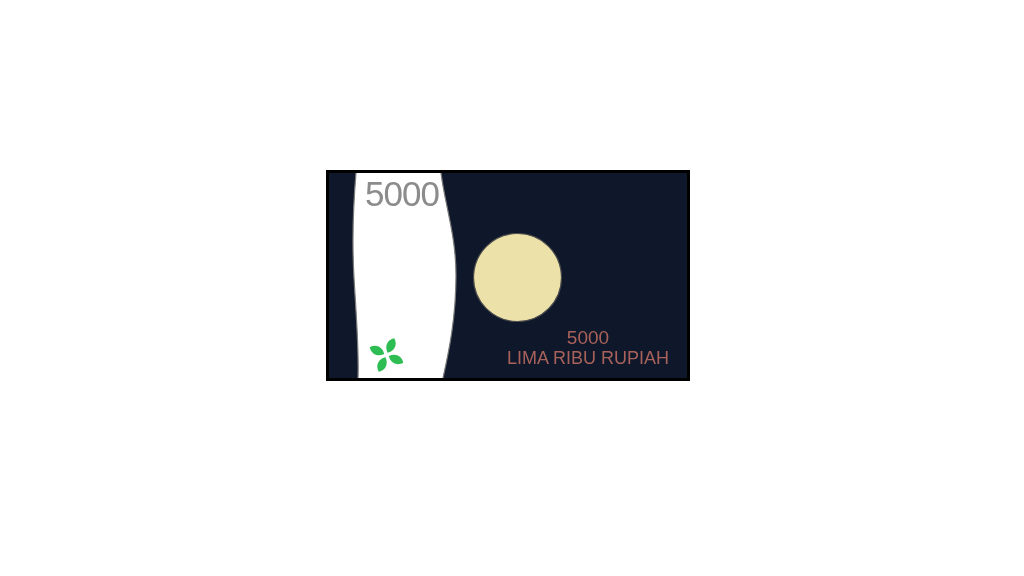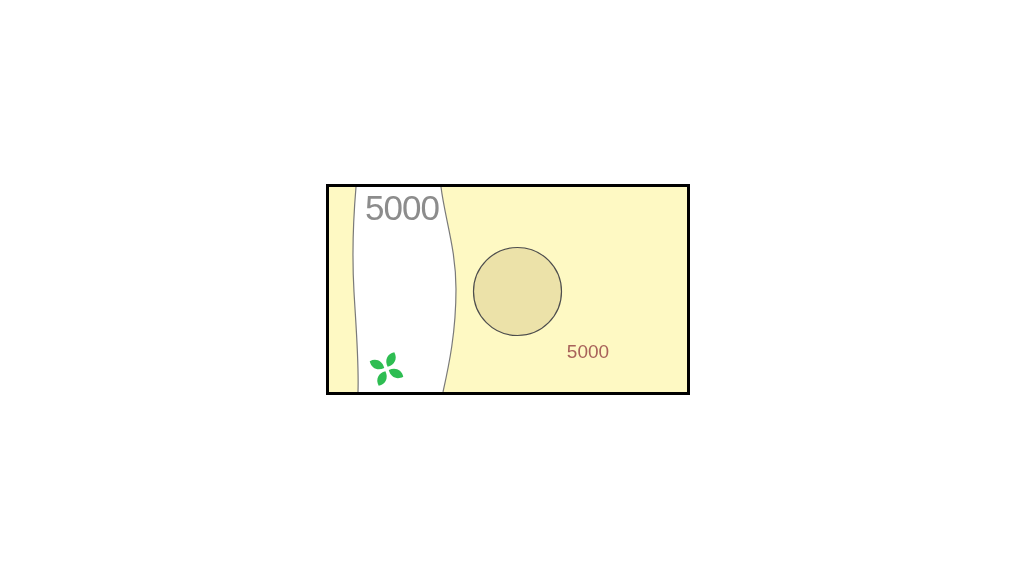--- a/index.html
+++ b/index.html
@@ -11,26 +11,26 @@
   .canvas {
     position: relative;
     width: 1024px;
     height: 576px;
     background: #ffffff;
     overflow: hidden;
   }
   .banknote {
     position: absolute;
     left: 326px;
-    top: 184px;
+    top: 170px;
     width: 364px;
     height: 211px;
     box-sizing: border-box;
     border: 3px solid #000000;
-    background: #fef9c3;
+    background: #0f172a;
   }
   .note-art {
     position: absolute;
     left: 0;
     top: 0;
     width: 358px;
     height: 205px;
     display: block;
   }
   .band-fill { stroke: none; }
@@ -97,16 +97,17 @@
         <path transform="rotate(90)" d="M 0,-2.5 C -5.5,-7 -6,-14 0,-18.5 C 6,-14 5.5,-7 0,-2.5 Z"></path>
         <path transform="rotate(180)" d="M 0,-2.5 C -5.5,-7 -6,-14 0,-18.5 C 6,-14 5.5,-7 0,-2.5 Z"></path>
         <path transform="rotate(270)" d="M 0,-2.5 C -5.5,-7 -6,-14 0,-18.5 C 6,-14 5.5,-7 0,-2.5 Z"></path>
       </g>
     </svg>
 
     <div class="corner-value">5000</div>
 
     <div class="denomination">
       <div class="denom-value">5000</div>
+      <div class="denom-text">LIMA RIBU RUPIAH</div>
     </div>
 
   </div>
 </div>
 
 </body></html>

